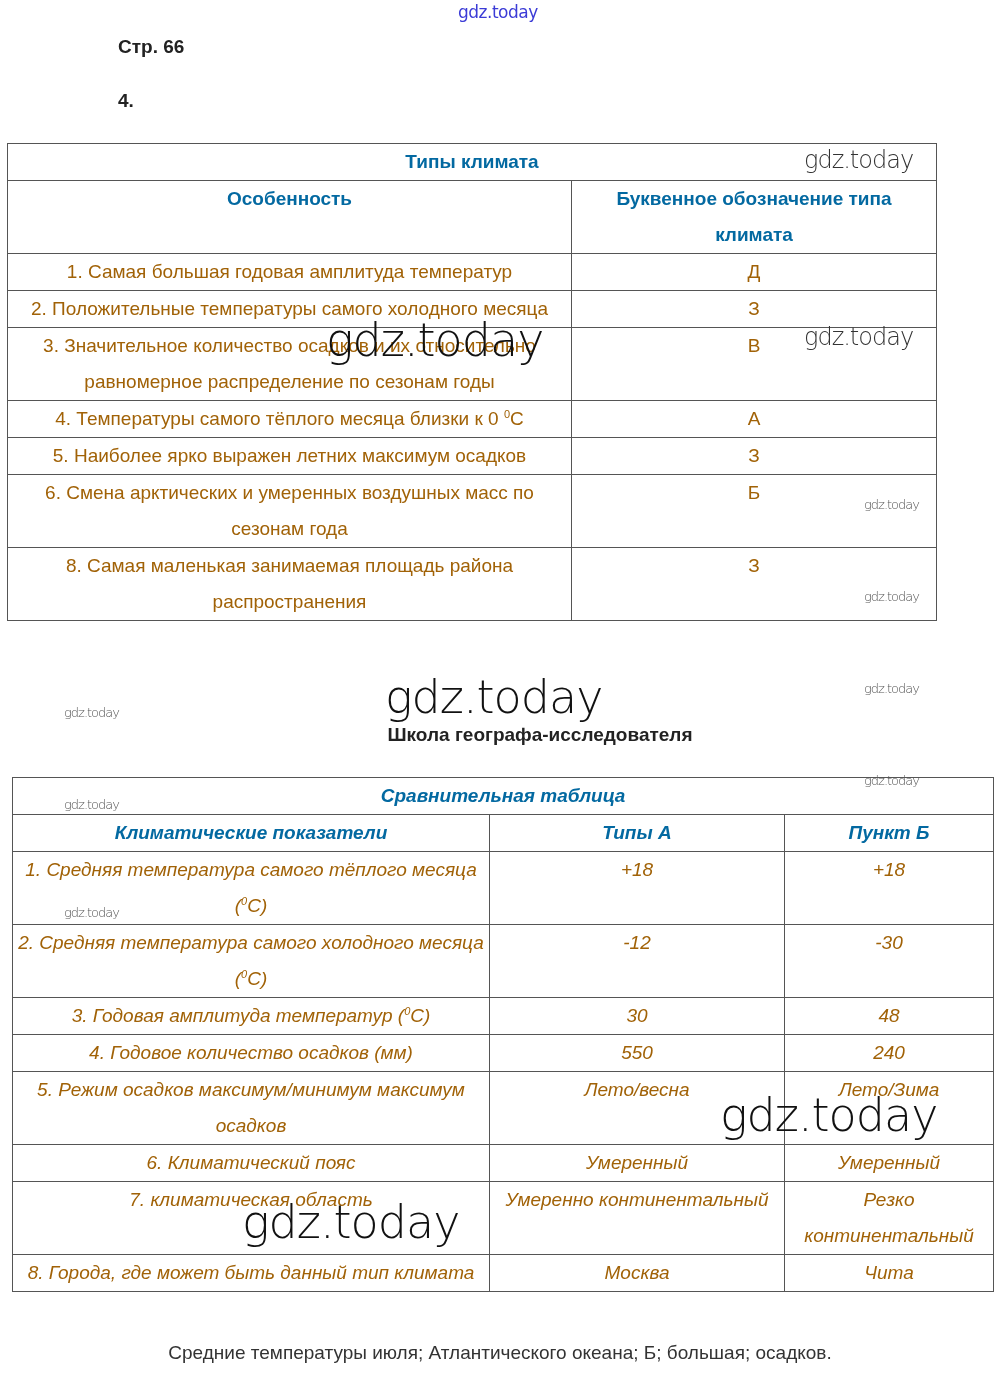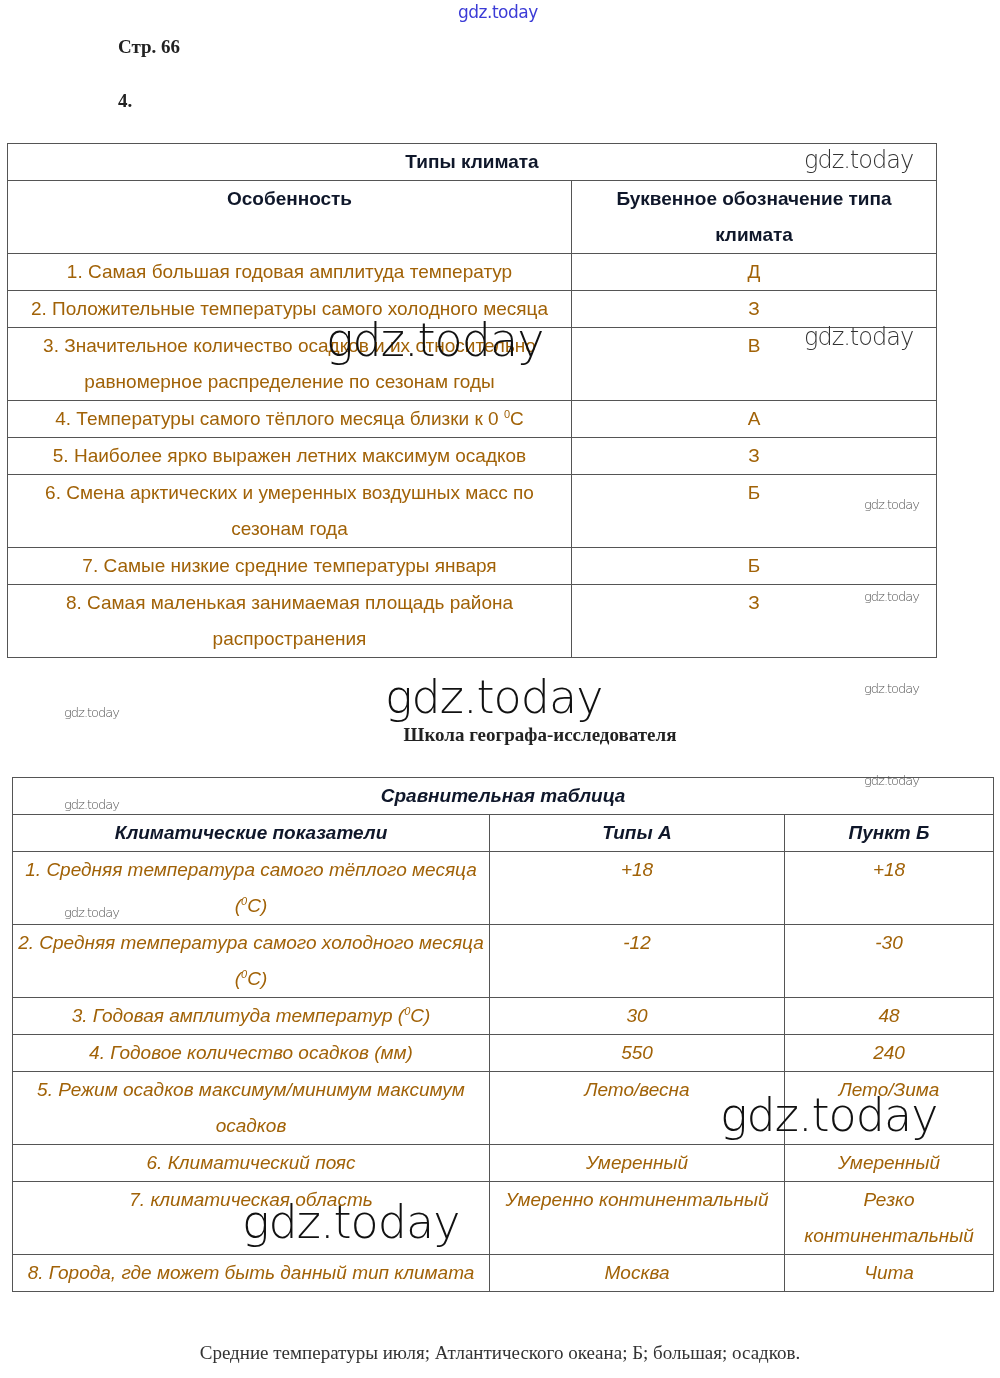--- a/index.html
+++ b/index.html
@@ -1,28 +1,28 @@
 <!DOCTYPE html>
 <html><head>
   <meta charset="utf-8">
   <style>
     html, body { margin: 0; padding: 0; background: #ffffff; }
     body {
       width: 1000px; height: 1378px; position: relative; overflow: hidden;
       font-family: "Liberation Sans", "DejaVu Sans", sans-serif;
       color: #222;
     }
-    .abs { position: absolute; font-family: Liberation Serif, serif; }
+    .abs { position: absolute; }
     .wm-top { left: 458px; top: 2px; font-size: 17px; color: #3b3bd6; font-family: "DejaVu Sans", sans-serif; letter-spacing: -0.5px; }
     .page-no { left: 118px; top: 36px; font-size: 19px; font-weight: bold; color: #222; }
     .task-no { left: 118px; top: 90px; font-size: 19px; font-weight: bold; color: #222; }
 
     table { border-collapse: collapse; position: absolute; table-layout: fixed; }
     td, th { border: 1px solid #555; vertical-align: top; text-align: center; font-size: 19px; line-height: 36px; padding: 0 4px; color: #a16207; font-weight: normal; }
-    th { font-weight: bold; color: #0f172a; }
+    th { font-weight: bold; color: #0369a1; }
     sup { font-size: 11px; vertical-align: super; line-height: 0; }
 
     #t1 { left: 7px; top: 143px; width: 929px; }
     #t1 col.c1 { width: 564px; }
     #t1 col.c2 { width: 365px; }
 
     #t2 { left: 12px; top: 777px; width: 981px; font-style: italic; }
     #t2 col.c1 { width: 477px; }
     #t2 col.c2 { width: 295px; }
     #t2 col.c3 { width: 209px; }
@@ -71,24 +71,20 @@
   <tr>
     <td><span>4. Температуры самого тёплого месяца близки к 0 </span><sup>0</sup><span>C</span></td>
     <td>А</td>
   </tr>
   <tr>
     <td>5. Наиболее ярко выражен летних максимум осадков</td>
     <td>З</td>
   </tr>
   <tr>
     <td>6. Смена арктических и умеренных воздушных масс по сезонам года</td>
-    <td>Б</td>
-  </tr>
-  <tr>
-    <td>7. Самые низкие средние температуры января</td>
     <td>Б</td>
   </tr>
   <tr>
     <td>8. Самая маленькая занимаемая площадь района распространения</td>
     <td>З</td>
   </tr>
 </tbody>
   </table>
 
 <div class="abs wm wm-mid" style="left:804px; top:146px;">gdz.today</div>

